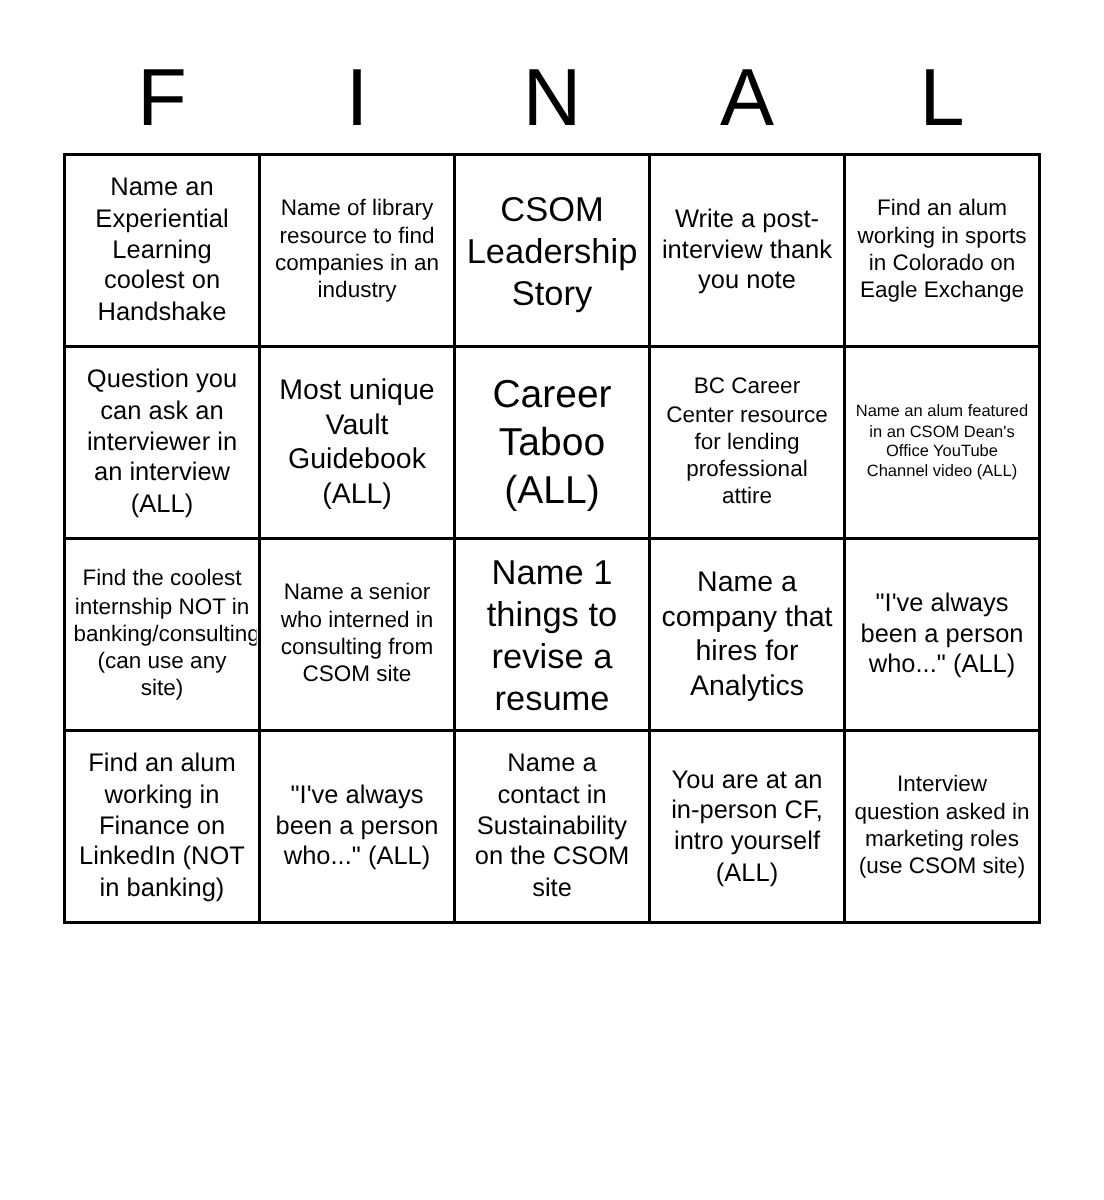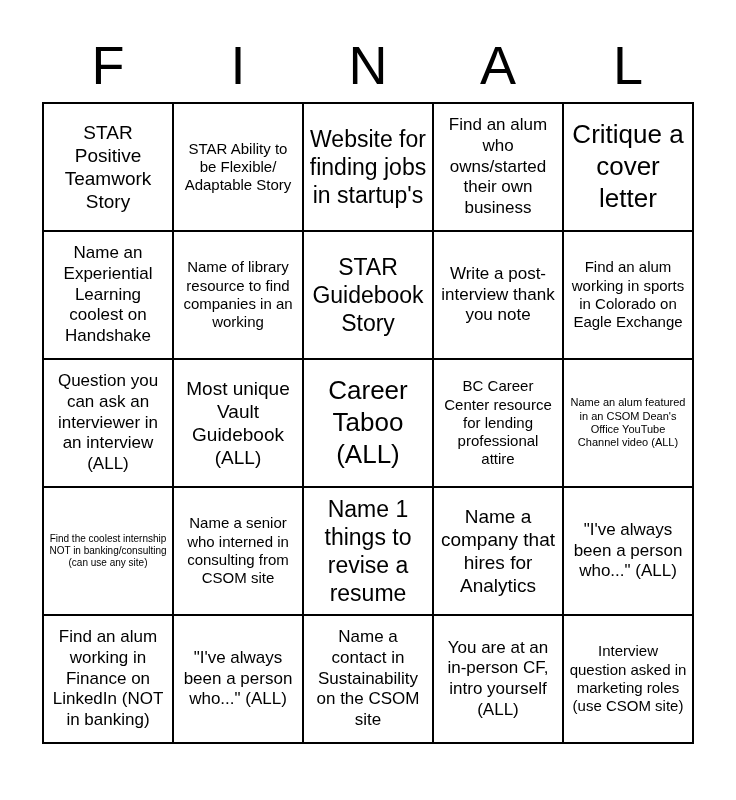--- a/index.html
+++ b/index.html
@@ -54,48 +54,41 @@
     box-sizing: border-box;
     line-height: 1.22;
     overflow: hidden;
   }
   .fs-xxl { font-size: 26px; }
   .fs-xl  { font-size: 23px; }
   .fs-lg  { font-size: 19px; }
   .fs-md  { font-size: 17px; }
   .fs-sm  { font-size: 15px; }
   .fs-xs  { font-size: 11px; margin-left: 28px; }
-  .fs-xxs { font-size: 10px; border-radius: 23px; }
+  .fs-xxs { font-size: 15px; border-radius: 23px; }
 </style>
 </head>
 <body>
 
 <div class="page">
 
   <div class="title-row">
     <div class="title-letter">F</div>
     <div class="title-letter">I</div>
     <div class="title-letter">N</div>
     <div class="title-letter">A</div>
     <div class="title-letter">L</div>
   </div>
 
   <table class="board">
     <tbody>
       <tr>
-        <td class="fs-lg">STAR Positive Teamwork Story</td>
-        <td class="fs-sm">STAR Ability to be Flexible/ Adaptable Story</td>
-        <td class="fs-xl">Website for finding jobs in startup's</td>
-        <td class="fs-md">Find an alum who owns/started their own business</td>
-        <td class="fs-xxl">Critique a cover letter</td>
-      </tr>
-      <tr>
         <td class="fs-md">Name an Experiential Learning coolest on Handshake</td>
-        <td class="fs-sm">Name of library resource to find companies in an working</td>
-        <td class="fs-xl">STAR Guidebook Story</td>
+        <td class="fs-sm">Name of library resource to find companies in an industry</td>
+        <td class="fs-xl">CSOM Leadership Story</td>
         <td class="fs-md">Write a post-interview thank you note</td>
         <td class="fs-sm">Find an alum working in sports in Colorado on Eagle Exchange</td>
       </tr>
       <tr>
         <td class="fs-md">Question you can ask an interviewer in an interview (ALL)</td>
         <td class="fs-lg">Most unique Vault Guidebook (ALL)</td>
         <td class="fs-xxl">Career Taboo (ALL)</td>
         <td class="fs-sm">BC Career Center resource for lending professional attire</td>
         <td class="fs-xs">Name an alum featured in an CSOM Dean's Office YouTube Channel video (ALL)</td>
       </tr>

